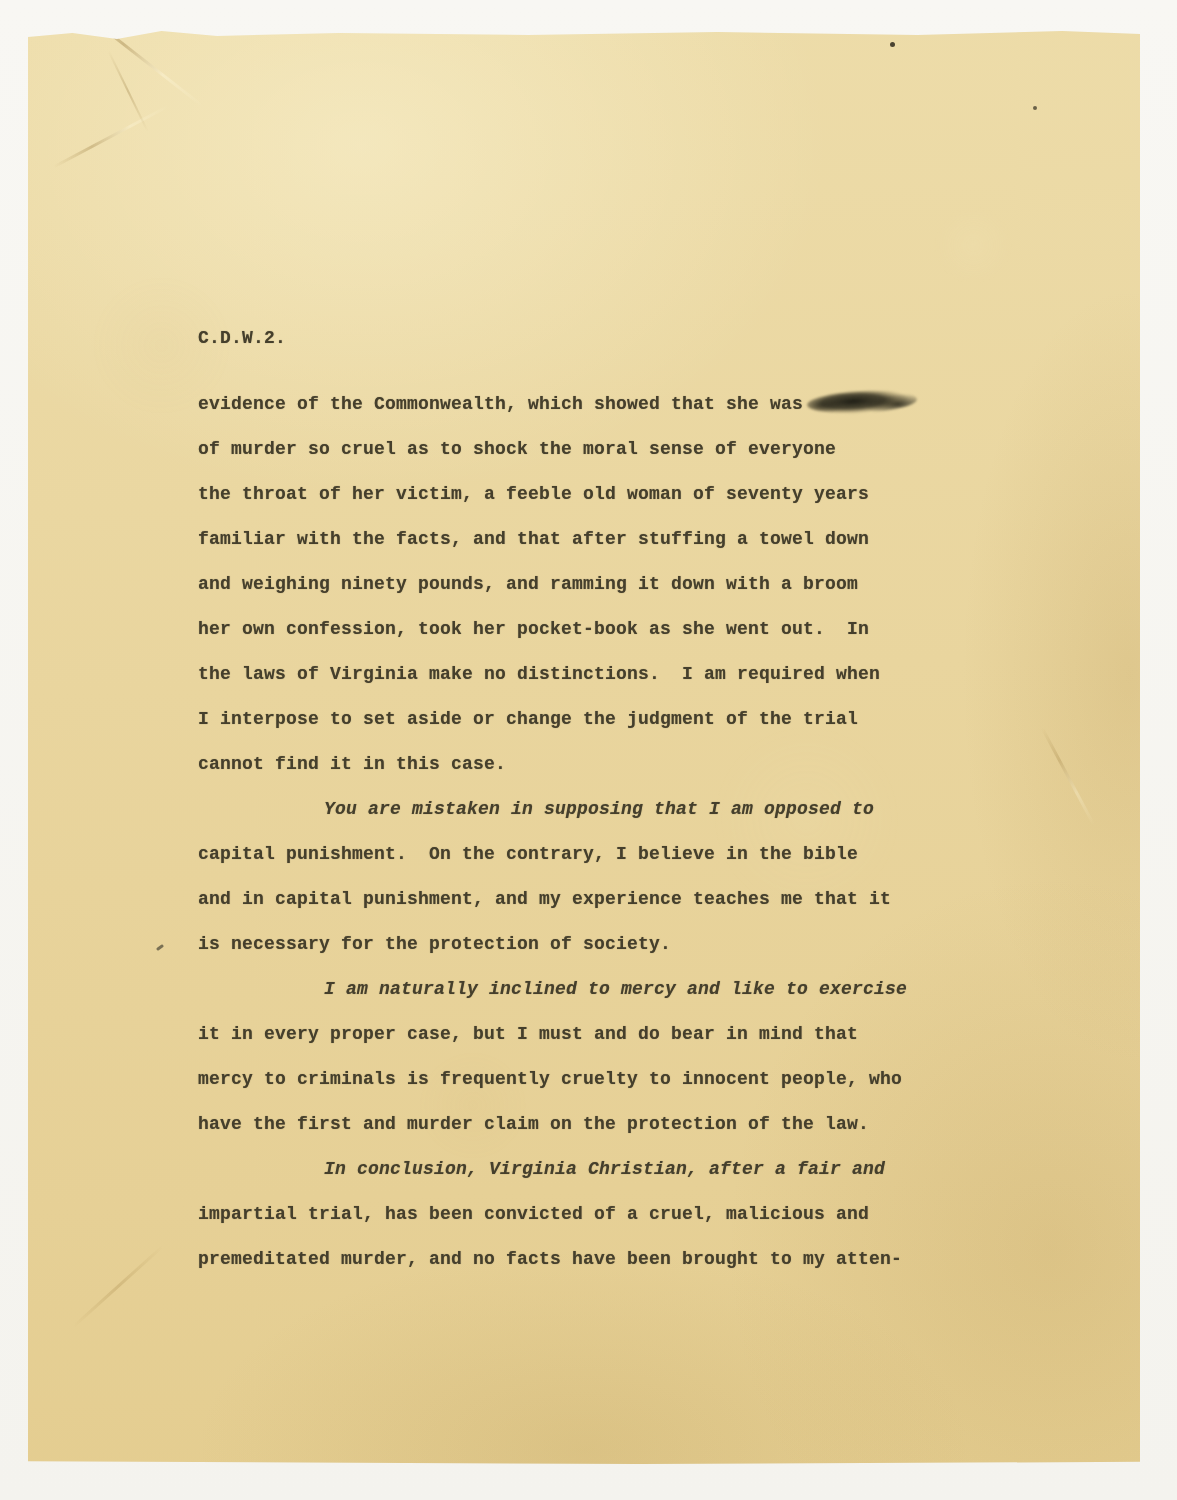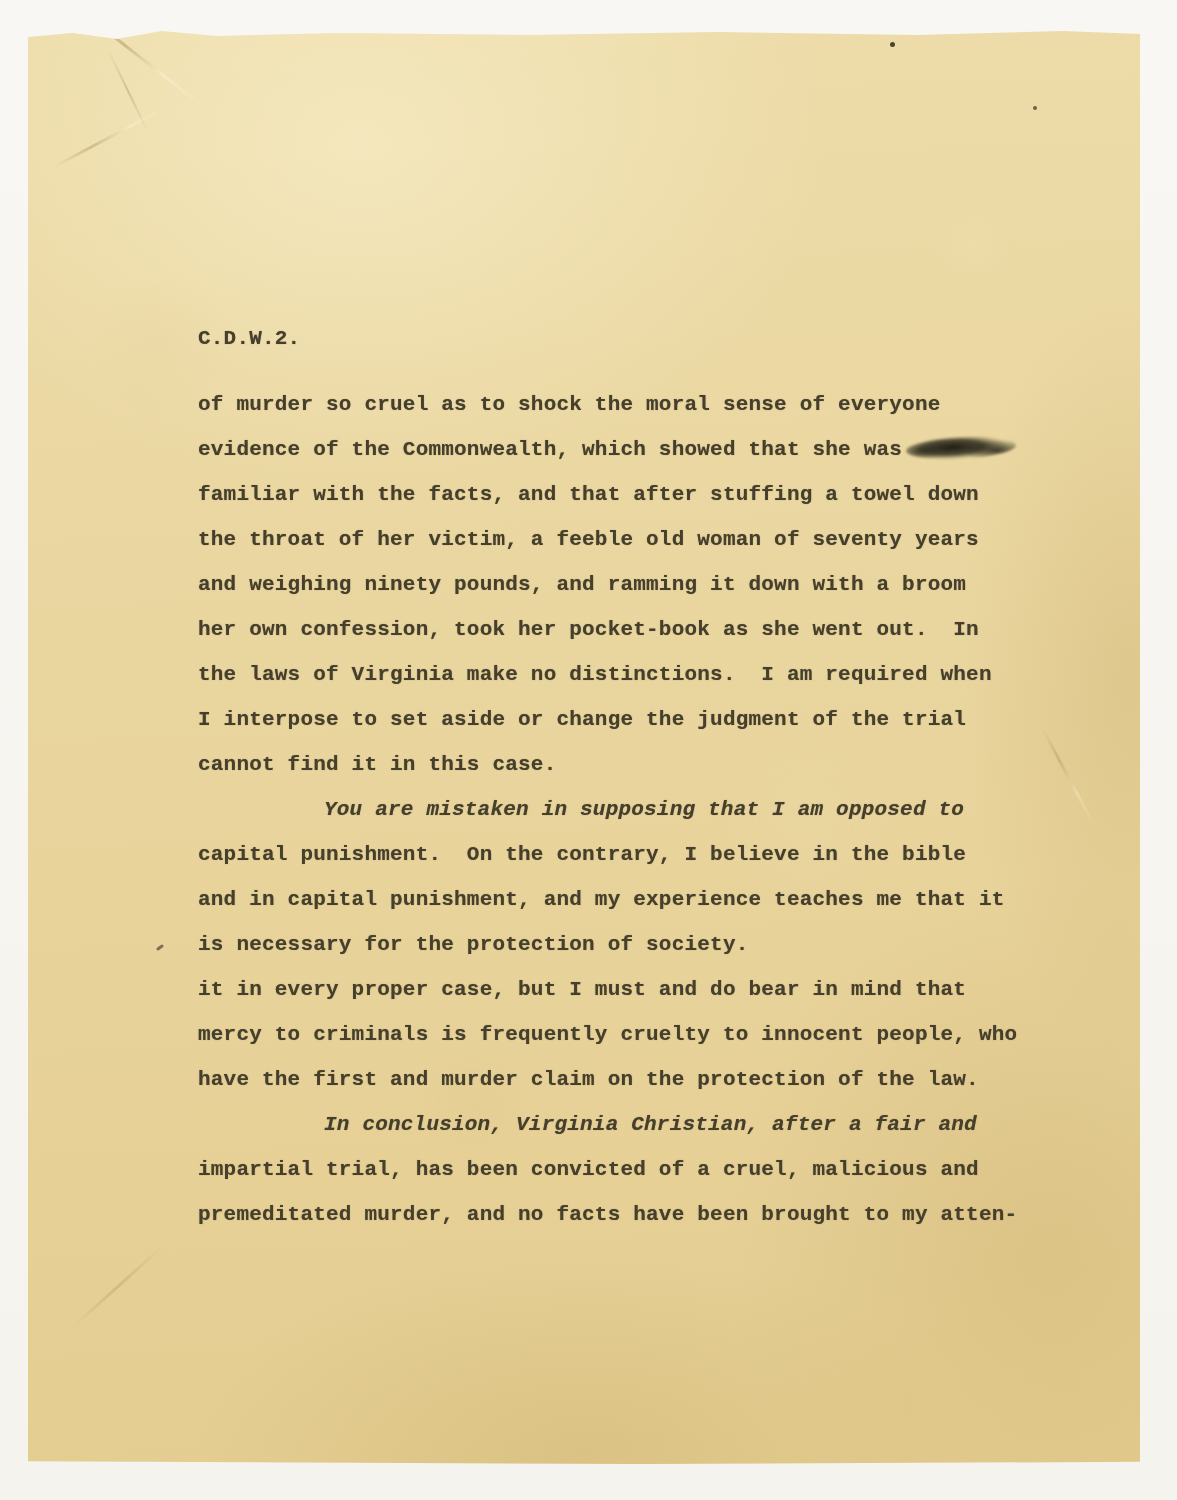--- a/index.html
+++ b/index.html
@@ -45,21 +45,21 @@
     background:linear-gradient(90deg,transparent,rgba(145,112,48,.22),transparent);
     transform:rotate(-42deg);}
   .speck{position:absolute;border-radius:50%;background:#4a4331;}
   .speck-1{left:862px;top:12px;width:5px;height:5px;}
   .speck-2{left:1005px;top:76px;width:4px;height:4px;opacity:.8;}
   .stray-mark{position:absolute;left:128px;top:916px;width:8px;height:3px;
     background:#55503c;transform:rotate(-35deg);border-radius:2px;opacity:.75;}
 
   .doc-text{
     position:absolute;left:170px;top:286px;width:860px;
-    color:#453f2c;font-size:21px;font-weight:700;letter-spacing:.2px;
+    color:#453f2c;font-size:18px;font-weight:700;letter-spacing:.2px;
     text-shadow:0 0 1px rgba(69,63,44,.55);
   }
   .page-label{line-height:45px;margin-bottom:21px;}
   .line{line-height:45px;white-space:pre;}
   .paragraph.indent .line.first{padding-left:126px;font-style:italic;}
   .ink-blot{
     display:inline-block;width:110px;height:22px;margin-left:4px;vertical-align:-4px;
     border-radius:50%;
     background:
       radial-gradient(ellipse 55% 60% at 42% 45%, rgba(22,22,15,.96), rgba(38,36,24,.8) 52%, rgba(70,63,40,.35) 74%, transparent 92%),
@@ -82,37 +82,38 @@
   <div class="crease crease-4"></div>
   <div class="crease crease-5"></div>
   <div class="speck speck-1"></div>
   <div class="speck speck-2"></div>
   <div class="stray-mark"></div>
 
   <div class="doc-text">
     <div class="page-label">C.D.W.2.</div>
     <div>
         <div class="paragraph">
+          <div class="line"><span>evidence of the Commonwealth, which showed that she was</span><span class="ink-blot"></span></div>
           <div class="line">of murder so cruel as to shock the moral sense of everyone</div>
-          <div class="line"><span>evidence of the Commonwealth, which showed that she was</span><span class="ink-blot"></span></div>
+          <div class="line">the throat of her victim, a feeble old woman of seventy years</div>
           <div class="line">familiar with the facts, and that after stuffing a towel down</div>
-          <div class="line">the throat of her victim, a feeble old woman of seventy years</div>
           <div class="line">and weighing ninety pounds, and ramming it down with a broom</div>
           <div class="line">her own confession, took her pocket-book as she went out.  In</div>
           <div class="line">the laws of Virginia make no distinctions.  I am required when</div>
           <div class="line">I interpose to set aside or change the judgment of the trial</div>
           <div class="line">cannot find it in this case.</div>
         </div>
         <div class="paragraph indent">
           <div class="line first">You are mistaken in supposing that I am opposed to</div>
           <div class="line">capital punishment.  On the contrary, I believe in the bible</div>
           <div class="line">and in capital punishment, and my experience teaches me that it</div>
           <div class="line">is necessary for the protection of society.</div>
         </div>
         <div class="paragraph indent">
+          <div class="line first">I am naturally inclined to mercy and like to exercise</div>
           <div class="line">it in every proper case, but I must and do bear in mind that</div>
           <div class="line">mercy to criminals is frequently cruelty to innocent people, who</div>
           <div class="line">have the first and murder claim on the protection of the law.</div>
         </div>
         <div class="paragraph indent">
           <div class="line first">In conclusion, Virginia Christian, after a fair and</div>
           <div class="line">impartial trial, has been convicted of a cruel, malicious and</div>
           <div class="line">premeditated murder, and no facts have been brought to my atten-</div>
         </div>
       </div>

